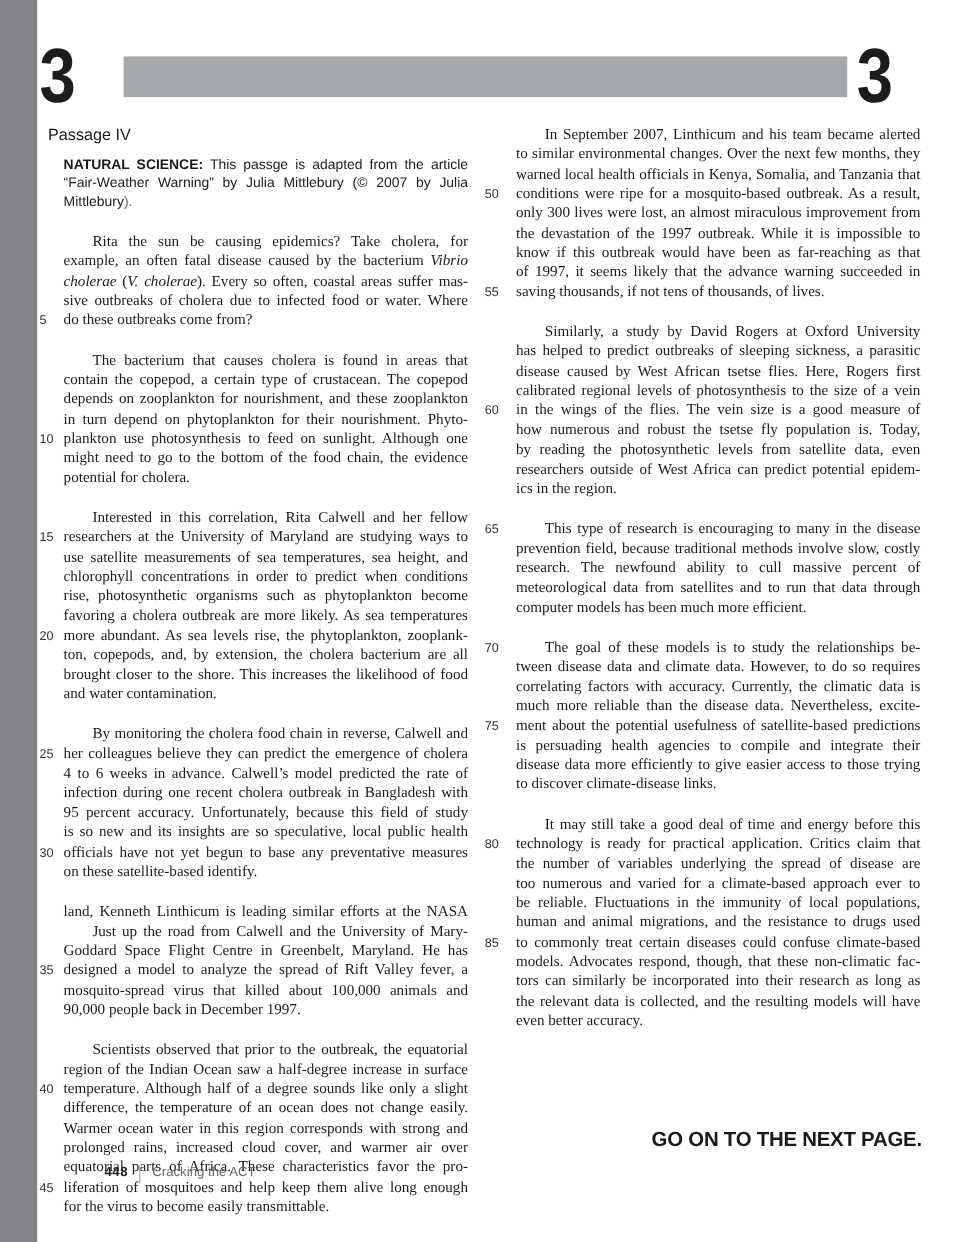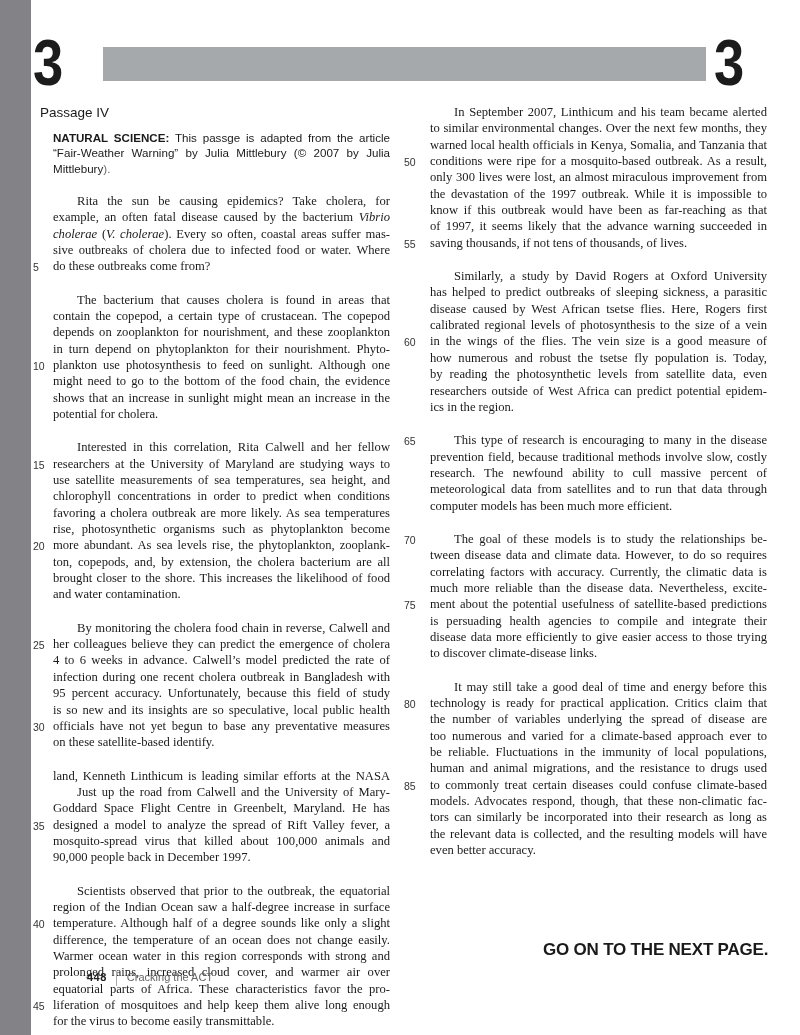--- a/index.html
+++ b/index.html
@@ -72,30 +72,29 @@
         <span class="line">sive outbreaks of cholera due to infected food or water. Where</span>
         <span class="line last">do these outbreaks come from?<span class="lnum">5</span></span>
       </div>
       <div class="para" style="text-indent: 0px;">
         <span class="line first">The bacterium that causes cholera is found in areas that</span>
         <span class="line">contain the copepod, a certain type of crustacean. The copepod</span>
         <span class="line">depends on zooplankton for nourishment, and these zooplankton</span>
         <span class="line">in turn depend on phytoplankton for their nourishment. Phyto-</span>
         <span class="line">plankton use photosynthesis to feed on sunlight. Although one<span class="lnum">10</span></span>
         <span class="line">might need to go to the bottom of the food chain, the evidence</span>
-        <span class="line">shows that an increase in sunlight might mean an increase in the</span>
         <span class="line last">potential for cholera.</span>
       </div>
       <div class="para" style="text-indent: 0px;">
         <span class="line first">Interested in this correlation, Rita Calwell and her fellow</span>
         <span class="line">researchers at the University of Maryland are studying ways to<span class="lnum">15</span></span>
         <span class="line">use satellite measurements of sea temperatures, sea height, and</span>
         <span class="line">chlorophyll concentrations in order to predict when conditions</span>
+        <span class="line">rise, photosynthetic organisms such as phytoplankton become</span>
         <span class="line">favoring a cholera outbreak are more likely. As sea temperatures</span>
-        <span class="line">rise, photosynthetic organisms such as phytoplankton become</span>
         <span class="line">more abundant. As sea levels rise, the phytoplankton, zooplank-<span class="lnum">20</span></span>
         <span class="line">ton, copepods, and, by extension, the cholera bacterium are all</span>
         <span class="line">brought closer to the shore. This increases the likelihood of food</span>
         <span class="line last">and water contamination.</span>
       </div>
       <div class="para" style="text-indent: 0px;">
         <span class="line first">By monitoring the cholera food chain in reverse, Calwell and</span>
         <span class="line">her colleagues believe they can predict the emergence of cholera<span class="lnum">25</span></span>
         <span class="line">4 to 6 weeks in advance. Calwell’s model predicted the rate of</span>
         <span class="line">infection during one recent cholera outbreak in Bangladesh with</span>

